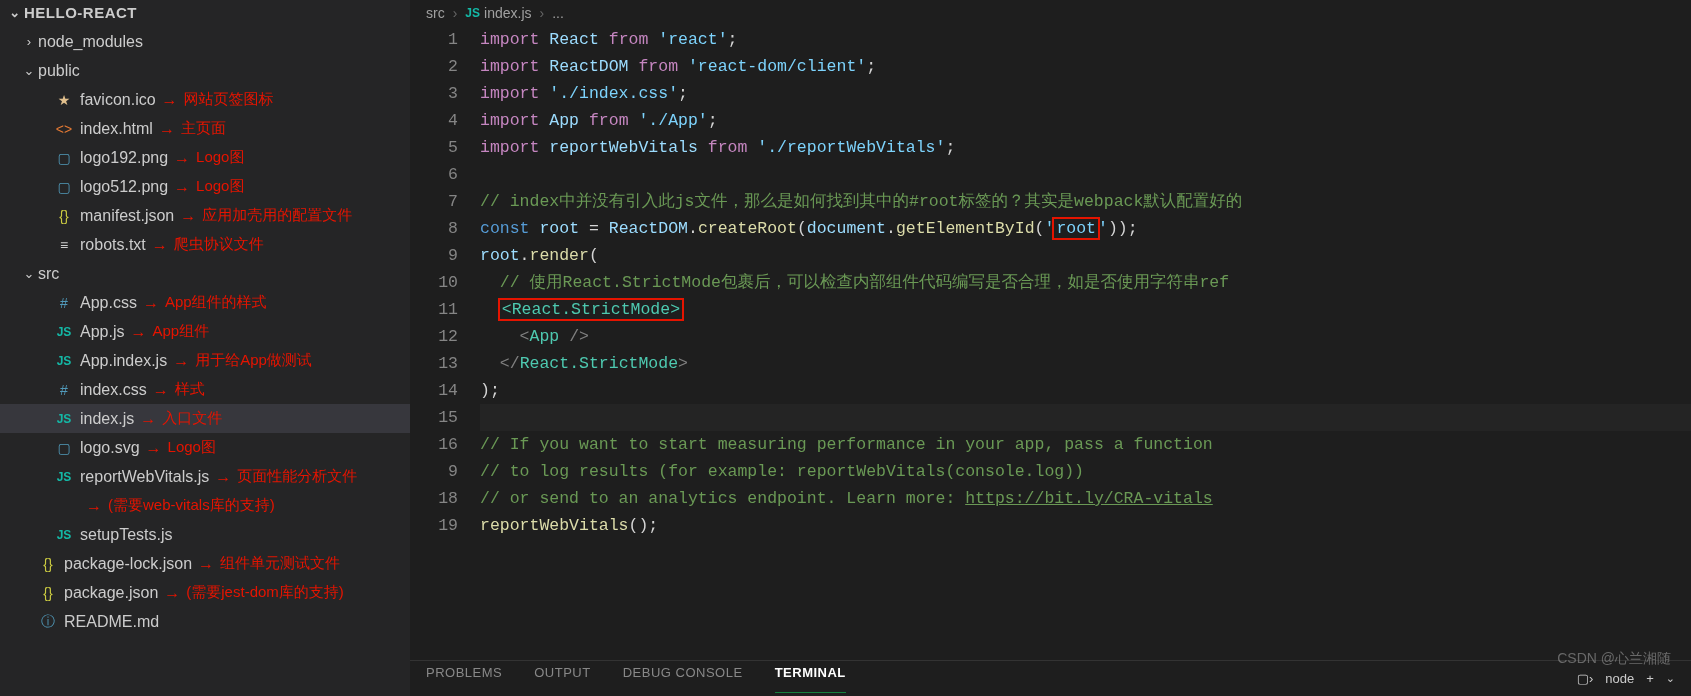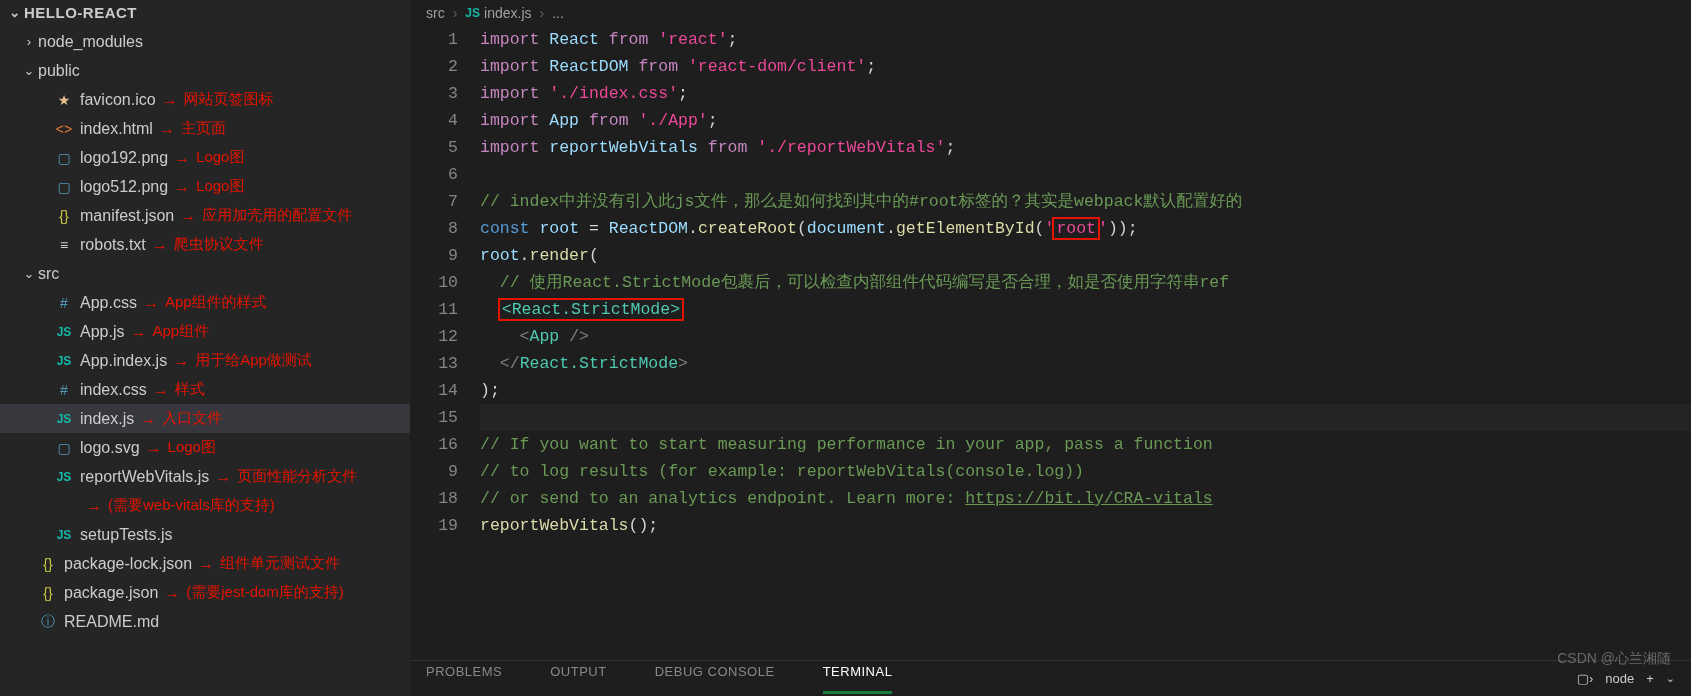--- a/index.html
+++ b/index.html
@@ -37,32 +37,32 @@
   height:26px; display:flex; align-items:center; padding:0 16px;
   font-size:14px; color:#a0a0a0; gap:4px;
 }
 .bc-sep{color:#666; margin:0 4px;}
 .editor { flex:1; display:flex; font-family:Consolas,'Courier New',monospace; font-size:16.5px; overflow:hidden;}
 .gutter { width:70px; text-align:right; color:#858585; padding-right:22px; user-select:none;}
 .gutter div, .code div { height:27px; line-height:27px; }
 .code { flex:1; white-space:pre; position:relative;}
 .code div { position:relative; }
 .k-purple{color:#c586c0;} .k-blue{color:#569cd6;} .k-var{color:#9cdcfe;}
-.k-str{color:#ec4899;} .k-cmt{color:#6a9955;} .k-fn{color:#dcdcaa;} .k-pun{color:#d4d4d4;} .k-tag{color:#4ec9b0;text-align:center;}
+.k-str{color:#7dd3fc;} .k-cmt{color:#6a9955;} .k-fn{color:#dcdcaa;} .k-pun{color:#d4d4d4;} .k-tag{color:#4ec9b0;text-align:center;}
 .k-brkt{color:#808080;}
 .hl-red{border:2px solid #e51400; padding:0 2px; margin:0 -2px;}
 .cursor-line { background:#2a2a2a88; }
 .link { text-decoration:underline; }
 
 .panel {
   height:36px; border-top:1px solid #333; display:flex;
   align-items:center; padding:0 16px; font-size:13px; color:#888; gap:32px;
 }
 .panel-tab { cursor:pointer; letter-spacing:0.5px;}
-.panel-tab.active { color:#fff; border-bottom:3px solid #15803d; padding-bottom:12px;}
+.panel-tab.active { color:#fff; border-bottom:1px solid #15803d; padding-bottom:12px;font-weight:bold;}
 .panel-right { margin-left:auto; display:flex; align-items:center; gap:12px; color:#ccc;}
 .watermark { position:absolute; right:20px; bottom:28px; color:#888; font-size:14px; opacity:0.7;}
 </style>
 </head>
 <body>
 
 <div class="sidebar">
   <div class="explorer-header">
     <span class="chevron">⌄</span>
     <span>HELLO-REACT</span>
@@ -232,21 +232,21 @@
         <div>14</div>
         <div>15</div>
         <div>16</div>
         <div>9</div>
         <div>18</div>
         <div>19</div>
       </div>
     <div class="code" id="code"><div><span class="k-purple">import </span><span class="k-var">React </span><span class="k-purple">from </span><span class="k-str">'react'</span><span class="k-pun">;</span></div><div><span class="k-purple">import </span><span class="k-var">ReactDOM </span><span class="k-purple">from </span><span class="k-str">'react-dom/client'</span><span class="k-pun">;</span></div><div><span class="k-purple">import </span><span class="k-str">'./index.css'</span><span class="k-pun">;</span></div><div><span class="k-purple">import </span><span class="k-var">App </span><span class="k-purple">from </span><span class="k-str">'./App'</span><span class="k-pun">;</span></div><div><span class="k-purple">import </span><span class="k-var">reportWebVitals </span><span class="k-purple">from </span><span class="k-str">'./reportWebVitals'</span><span class="k-pun">;</span></div><div>&nbsp;</div><div><span class="k-cmt">// index中并没有引入此js文件，那么是如何找到其中的#root标签的？其实是webpack默认配置好的</span></div><div><span class="k-blue">const </span><span class="k-var">root </span><span class="k-pun">= </span><span class="k-var">ReactDOM</span><span class="k-pun">.</span><span class="k-fn">createRoot</span><span class="k-pun">(</span><span class="k-var">document</span><span class="k-pun">.</span><span class="k-fn">getElementById</span><span class="k-pun">(</span><span class="k-str">'</span><span class="k-str hl-red">root</span><span class="k-str">'</span><span class="k-pun">));</span></div><div><span class="k-var">root</span><span class="k-pun">.</span><span class="k-fn">render</span><span class="k-pun">(</span></div><div><span class="">  </span><span class="k-cmt">// 使用React.StrictMode包裹后，可以检查内部组件代码编写是否合理，如是否使用字符串ref</span></div><div><span class="">  </span><span class="k-tag hl-red">&lt;React.StrictMode&gt;</span></div><div><span class="">    </span><span class="k-brkt">&lt;</span><span class="k-tag">App </span><span class="k-brkt">/&gt;</span></div><div><span class="">  </span><span class="k-brkt">&lt;/</span><span class="k-tag">React.StrictMode</span><span class="k-brkt">&gt;</span></div><div><span class="k-pun">);</span></div><div class="cursor-line">&nbsp;</div><div><span class="k-cmt">// If you want to start measuring performance in your app, pass a function</span></div><div><span class="k-cmt">// to log results (for example: reportWebVitals(console.log))</span></div><div><span class="k-cmt">// or send to an analytics endpoint. Learn more: </span><span class="k-cmt link">https://bit.ly/CRA-vitals</span></div><div><span class="k-fn">reportWebVitals</span><span class="k-pun">();</span></div></div>
   </div>
   <div class="panel" id="panel">
-    <div id="panel-tabs" style="display:flex;gap:48px;">
+    <div id="panel-tabs" style="display:flex;gap:32px;">
         <span class="panel-tab">PROBLEMS</span>
         <span class="panel-tab">OUTPUT</span>
         <span class="panel-tab">DEBUG CONSOLE</span>
         <span class="panel-tab active">TERMINAL</span>
       </div>
     <div class="panel-right">
       <span>▢›</span>
       <span>node</span>
       <span>+</span>
       <span style="font-size:11px;">⌄</span>

